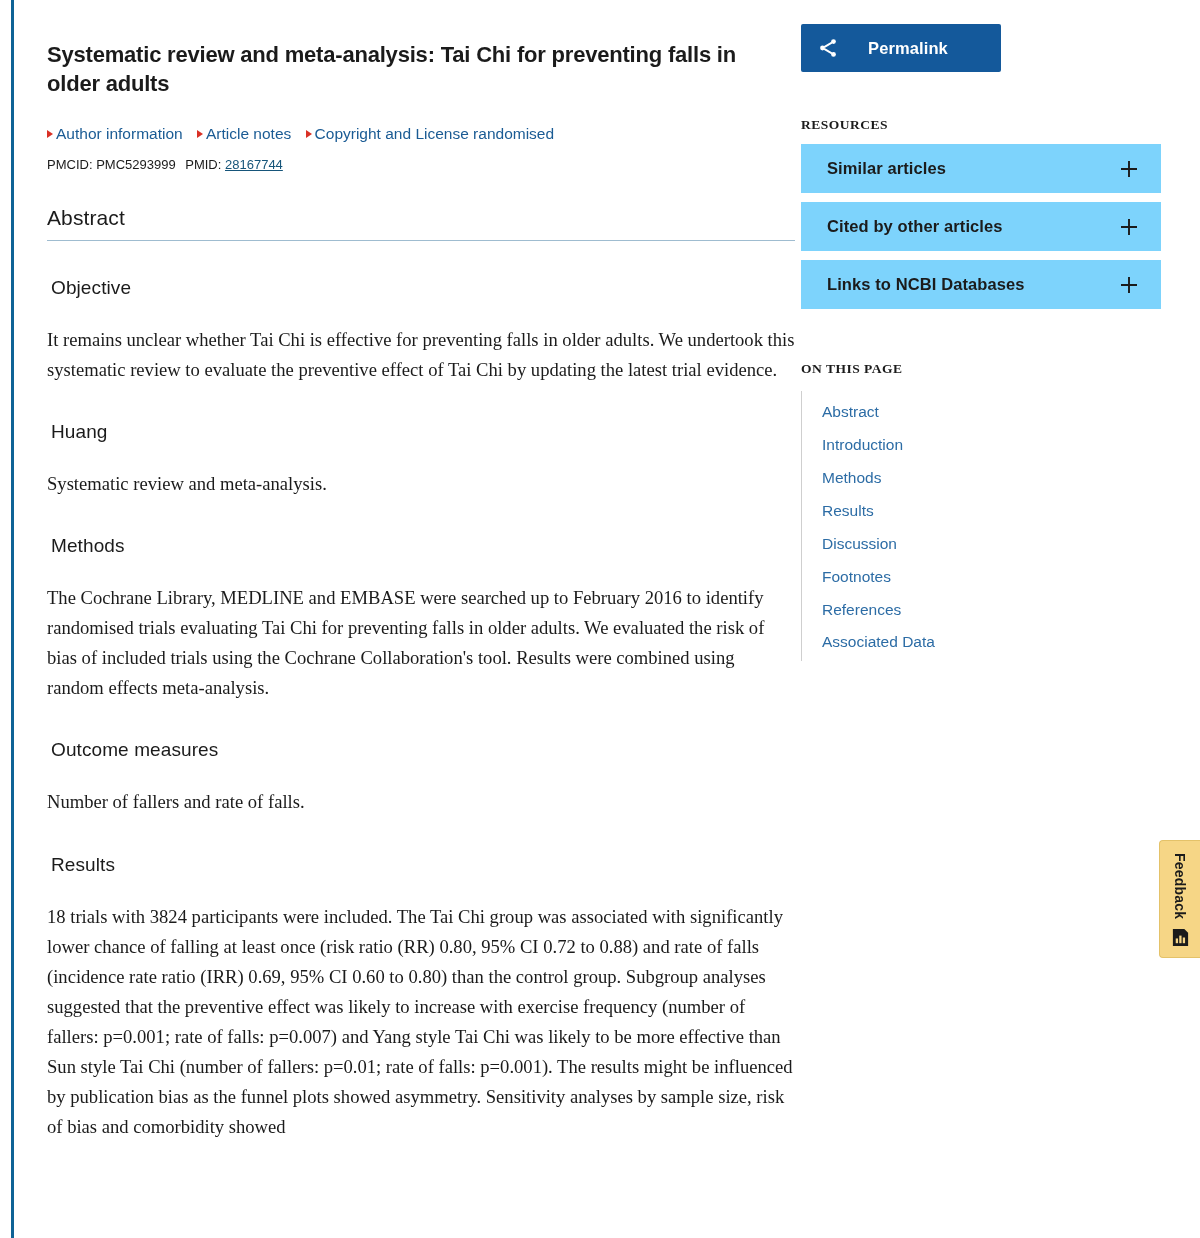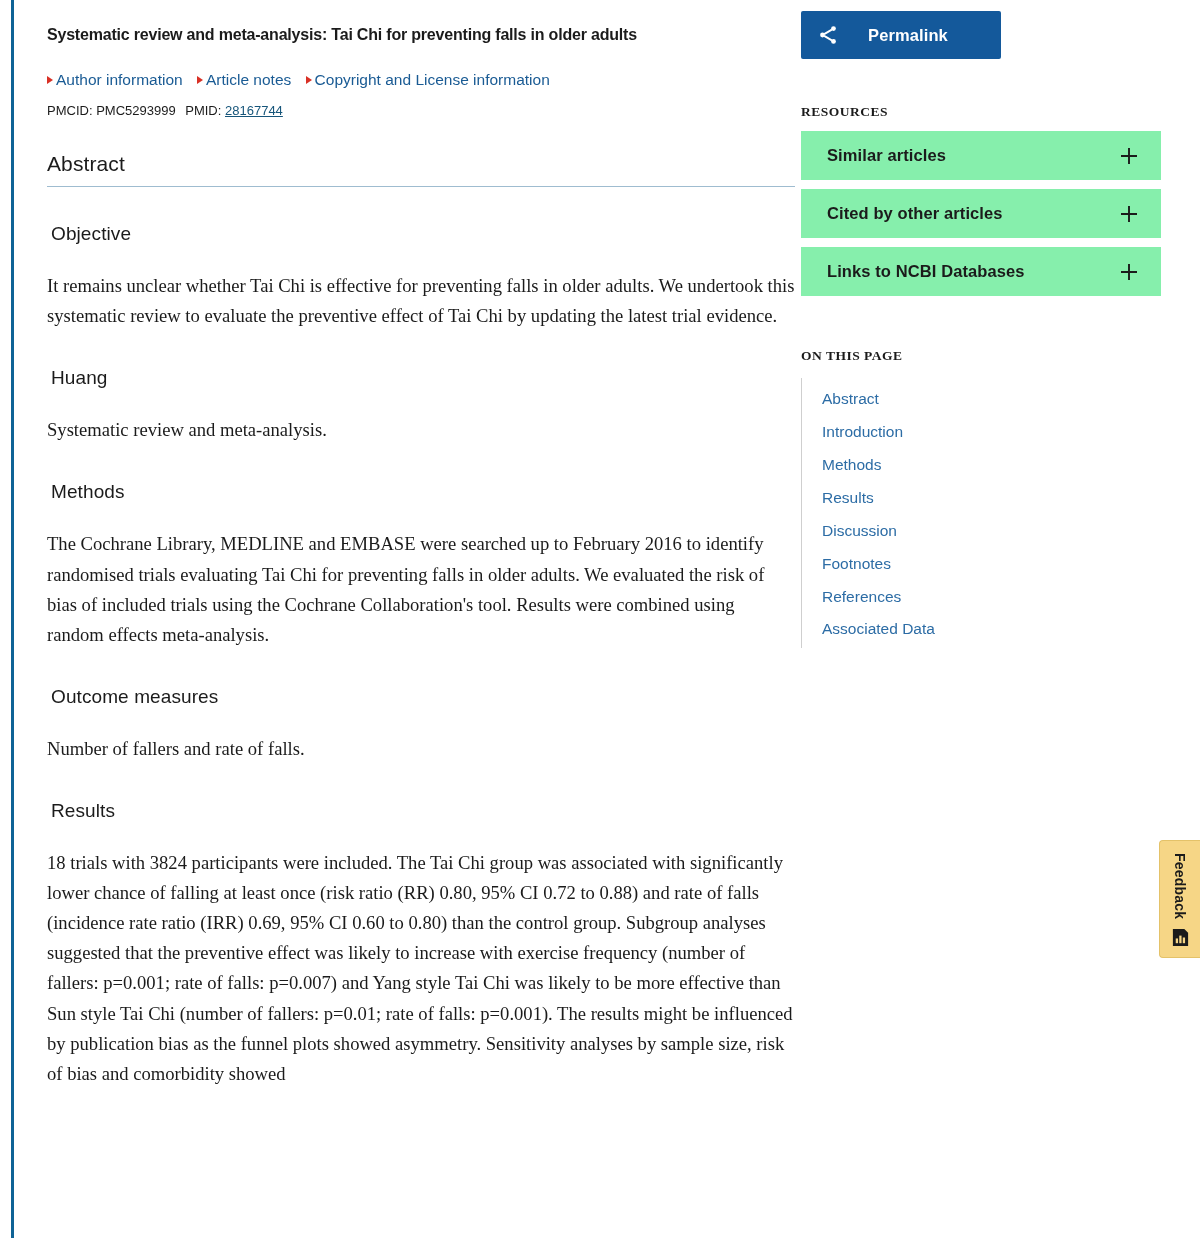--- a/index.html
+++ b/index.html
@@ -30,25 +30,25 @@
 
   
   .main-col {
     width: 748px;
     flex: 0 0 748px;
     padding-top: 24px;
   }
 
   h1.article-title {
     font-family: "Liberation Sans", sans-serif;
-    font-size: 16px;
+    font-size: 22px;
     line-height: 1.34;
     font-weight: bold;
     letter-spacing: -0.2px;
-    margin: 0 0 24px 0;
+    margin: 16px 0 24px 0;
     color: #1b1b1b;
     max-width: 740px;
   }
 
   .authors {
     font-size: 16px;
     line-height: 1.5;
     margin: 0 0 22px 0;
     color: #1b1b1b;
   }
@@ -135,20 +135,21 @@
   .permalink-btn {
     display: flex;
     align-items: center;
     width: 200px;
     height: 48px;
     background: #14599b;
     border: none;
     border-radius: 2px;
     cursor: pointer;
     padding: 0 18px 0 16px;
+    margin-top: 13px;
   }
   .permalink-btn .share-icon { flex: 0 0 22px; line-height: 0; }
   .permalink-btn .pl-label {
     flex: 1;
     text-align: center;
     color: #ffffff;
     font-size: 16.5px;
     font-weight: bold;
     letter-spacing: 0.1px;
     padding-right: 6px;
@@ -157,21 +158,21 @@
   .side-heading {
     font-size: 13.5px;
     font-weight: bold;
     letter-spacing: 0.5px;
     color: #1b1b1b;
     margin: 45px 0 11px 0;
     font-family: Liberation Serif, serif;
   }
 
   .res-item {
-    background: #86efac;
+    background: #7dd3fc;
     height: 49px;
     display: flex;
     align-items: center;
     justify-content: space-between;
     padding: 0 22px 0 26px;
     margin-bottom: 9px;
     width: 360px;
     cursor: pointer;
   }
   .res-label {
@@ -235,21 +236,21 @@
 <div class="page">
 
   <div class="main-col">
 
     <h1 class="article-title">Systematic review and meta-analysis: Tai Chi for preventing falls in older adults</h1>
 
 
     <div class="meta-links">
       <span class="ml-item"><span class="tri"></span><a href="#">Author information</a></span>
       <span class="ml-item"><span class="tri"></span><a href="#">Article notes</a></span>
-      <span class="ml-item"><span class="tri"></span><a href="#">Copyright and License information</a></span>
+      <span class="ml-item"><span class="tri"></span><a href="#">Copyright and License randomised</a></span>
     </div>
 
     <div class="ids">
       <span>PMCID:</span>
       <span>PMC5293999</span><span class="sep"></span>
       <span>PMID:</span>
       <a href="#">28167744</a>
     </div>
 
     <h2 class="section-title">Abstract</h2>

